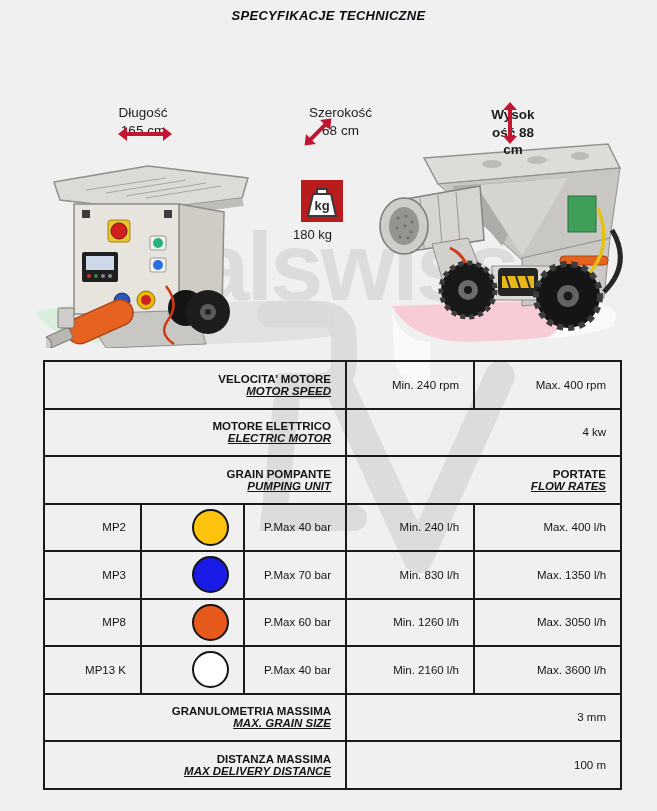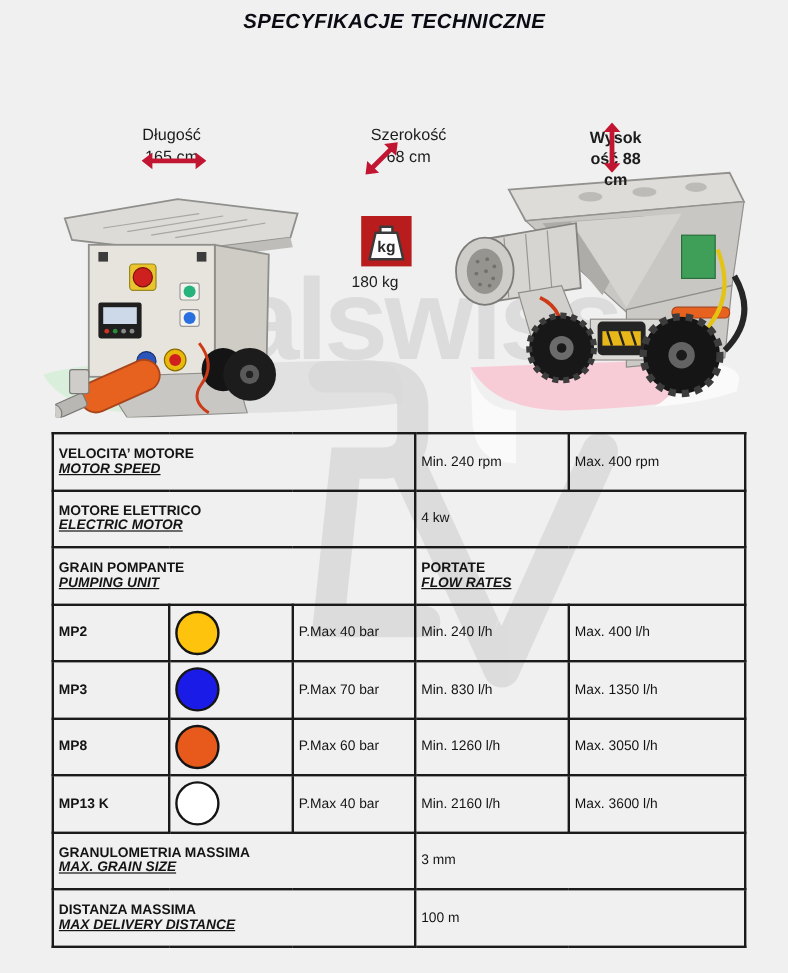--- a/index.html
+++ b/index.html
@@ -1,21 +1,21 @@
 <!DOCTYPE html>
 <html><head>
 <meta charset="utf-8">
 <style>
   html,body{margin:0;padding:0;}
   body{background:#e8e8e8;font-family:"Liberation Sans",sans-serif;}
   .page{position:relative;width:657px;height:811px;background:#f0f0f0;overflow:hidden;margin:0 auto;}
 
   
   .title{position:absolute;top:8px;left:0;width:100%;text-align:center;
-         font-size:17px;font-weight:bold;font-style:italic;color:#0b0b14;letter-spacing:.3px;z-index:3;}
+         font-size:13px;font-weight:bold;font-style:italic;color:#0b0b14;letter-spacing:.3px;z-index:3;}
 
   
   .dim{position:absolute;text-align:center;font-size:13.5px;color:#1c1c1c;line-height:1.3;z-index:3;margin-top:44px;}
   .dim-length{left:88px;top:60px;width:110px;}
   .dim-width{left:283px;top:60px;width:115px;}
   .dim-height{left:484px;top:62px;width:58px;font-weight:bold;}
   .arrow{position:absolute;z-index:3;}
 
   
   .wm-text{position:absolute;left:18px;top:212px;width:624px;text-align:center;
@@ -29,25 +29,25 @@
   .machine-right{left:372px;top:138px;}
 
   
   .kg-box{position:absolute;left:301px;top:180px;width:42px;height:42px;background:#b91c1c;z-index:2;}
   .kg-value{position:absolute;left:293px;top:227px;width:62px;text-align:left;
             font-size:13px;color:#1c1c1c;z-index:2;}
 
   
   table.spec{position:absolute;left:43px;top:360px;width:577px;border-collapse:collapse;
              table-layout:fixed;z-index:2;background:transparent;}
-  table.spec td{border:2px solid #1a1a1a;text-align:left;vertical-align:middle;
-                height:43.5px;padding:1px 4px;font-size:11.5px;color:#141414;}
+  table.spec td{border:2px solid #1a1a1a;text-align:right;vertical-align:middle;
+                height:43.5px;padding:1px 14px;font-size:11.5px;color:#141414;}
   .lbl-it{font-weight:bold;display:block;}
   .lbl-en{font-weight:bold;font-style:italic;display:block;text-decoration:underline;}
-  .pump-name{font-weight:bold;}
+  .pump-name{font-weight:normal;}
   .dot{display:inline-block;width:33px;height:33px;border-radius:50%;
        border:2.5px solid #151515;vertical-align:middle;}
 </style>
 </head>
 <body>
 
 <div class="page">
 
   <div class="wm-text">italswiss</div>
   <svg class="wm-svg" style="left:0;top:296px;" width="657" height="290" viewBox="0 0 657 290">

